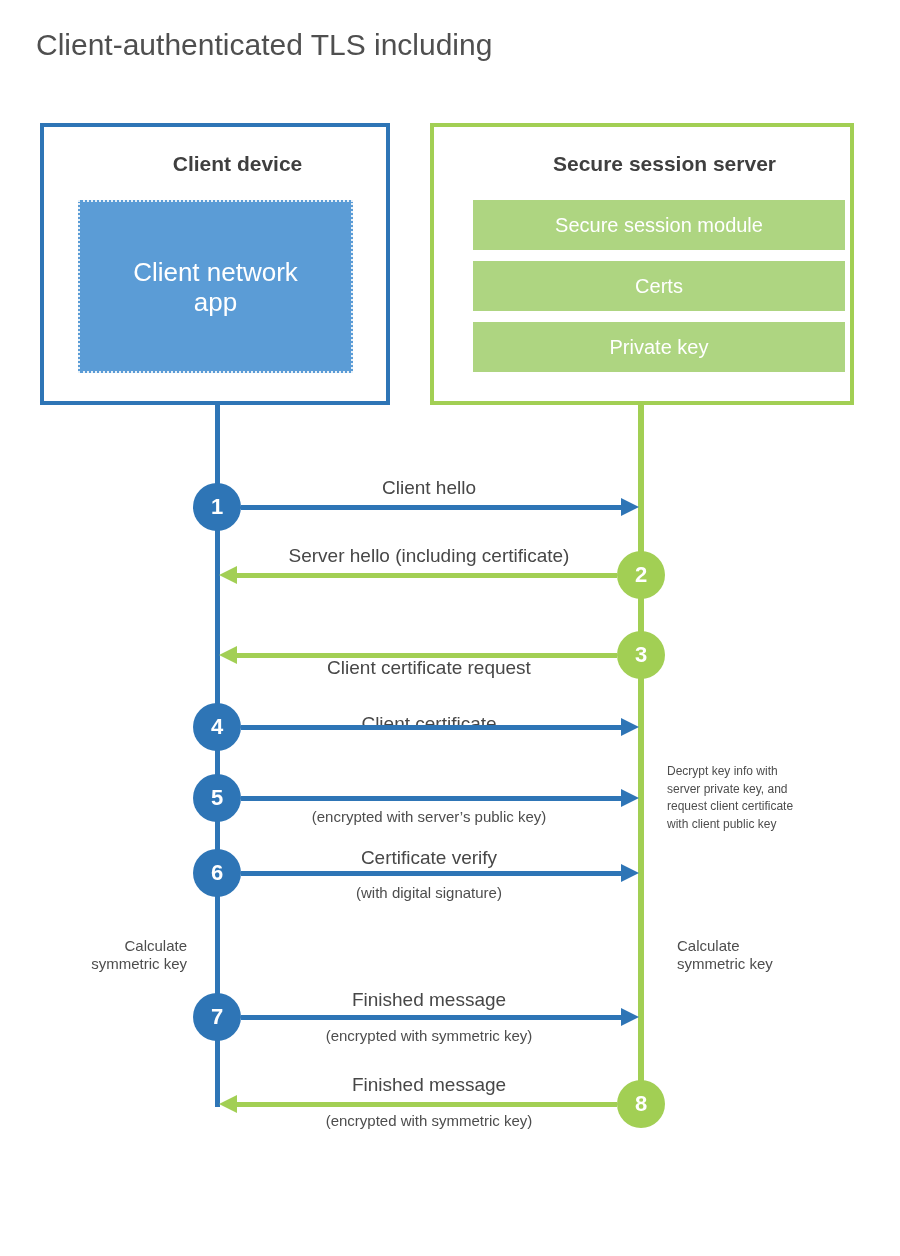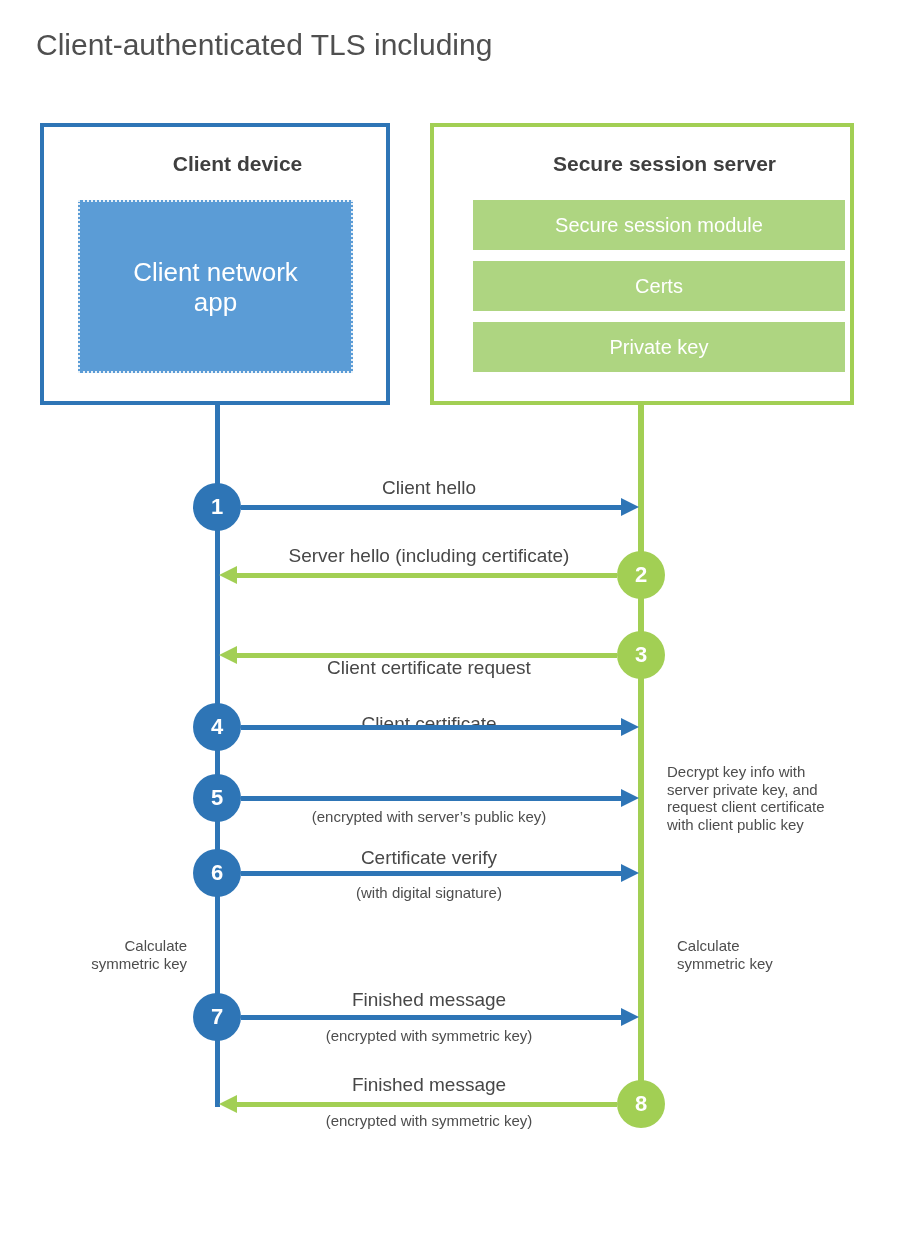--- a/index.html
+++ b/index.html
@@ -50,21 +50,21 @@
   .shaft.green{left:237px;width:380px;background:var(--green-main);}
   .head{position:absolute;width:0;height:0;border-top:9px solid transparent;border-bottom:9px solid transparent;}
   .head.right{left:621px;border-left:18px solid var(--blue-dark);}
   .head.left{left:219px;border-right:18px solid var(--green-main);}
 
   .msg-label{position:absolute;left:217px;width:424px;text-align:center;
     font-size:19px;color:var(--label-text);}
   .msg-sub{position:absolute;left:217px;width:424px;text-align:center;
     font-size:15px;color:var(--sub-text);}
 
-  .side-note{position:absolute;font-size:15px;line-height:17.5px;color:var(--sub-text);}
+  .side-note{position:absolute;font-size:12px;line-height:17.5px;color:var(--sub-text);}
   .side-note.decrypt{left:667px;top:763px;width:175px;text-align:left;}
   .side-note.calc-left{left:37px;top:937px;width:150px;text-align:right;line-height:18px;font-size:15px;}
   .side-note.calc-right{left:677px;top:937px;width:150px;text-align:left;line-height:18px;font-size:15px;}
 </style>
 </head>
 <body>
 
 <div class="stage">
 
   <div class="page-title">Client-authenticated TLS including</div>

